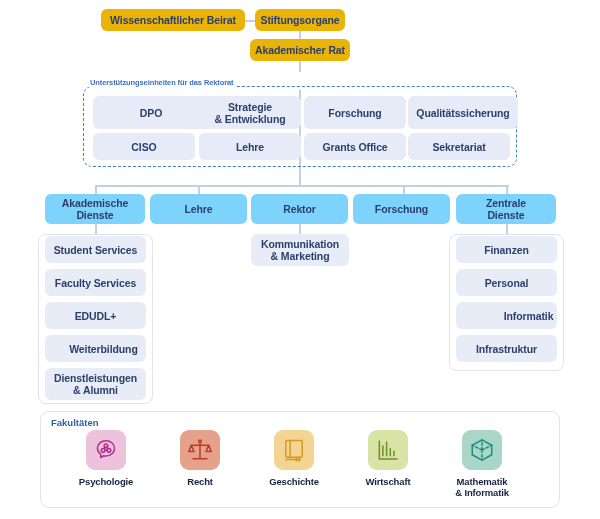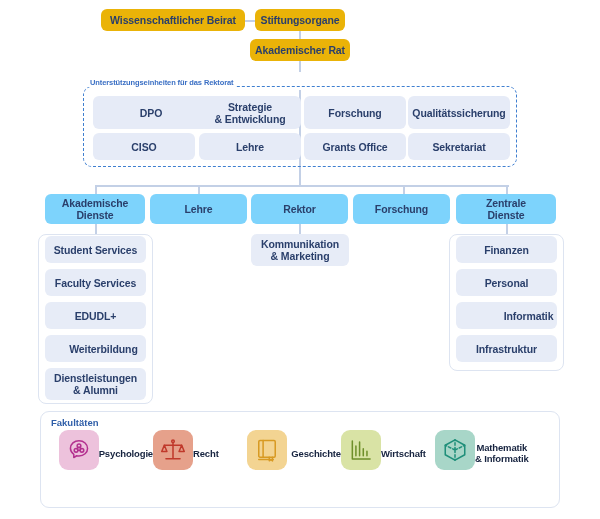--- a/index.html
+++ b/index.html
@@ -107,21 +107,21 @@
     font-size: 9.5px;
     font-weight: bold;
     color: #2f5ea8;
     z-index: 4;
   }
   .faculty {
     position: absolute;
     width: 94px;
     top: 430px;
     display: flex;
-    flex-direction: row;
+    flex-direction: column;
     align-items: center;
     z-index: 4;
   }
   .fac-icon {
     width: 40px;
     height: 40px;
     border-radius: 9px;
     display: flex;
     align-items: center;
     justify-content: center;
@@ -178,21 +178,21 @@
   <div class="node support" style="left:93px; top:96px; width:116px; height:33px;">
     <span>DPO</span>
   </div>
   <div class="node support" style="left:199px; top:96px; width:102px; height:33px;">
     <span style="white-space:pre-line">Strategie
 &amp; Entwicklung</span>
   </div>
   <div class="node support" style="left:304px; top:96px; width:102px; height:33px;">
     <span>Forschung</span>
   </div>
-  <div class="node support" style="left:408px; top:96px; width:102px; height:33px;">
+  <div class="node support" style="left:408px; top:96px; width:110px; height:33px;">
     <span>Qualitätssicherung</span>
   </div>
 
   <div class="node support" style="left:93px; top:133px; width:102px; height:27px;">
     <span>CISO</span>
   </div>
   <div class="node support" style="left:199px; top:133px; width:102px; height:27px;">
     <span>Lehre</span>
   </div>
   <div class="node support" style="left:304px; top:133px; width:102px; height:27px;">

